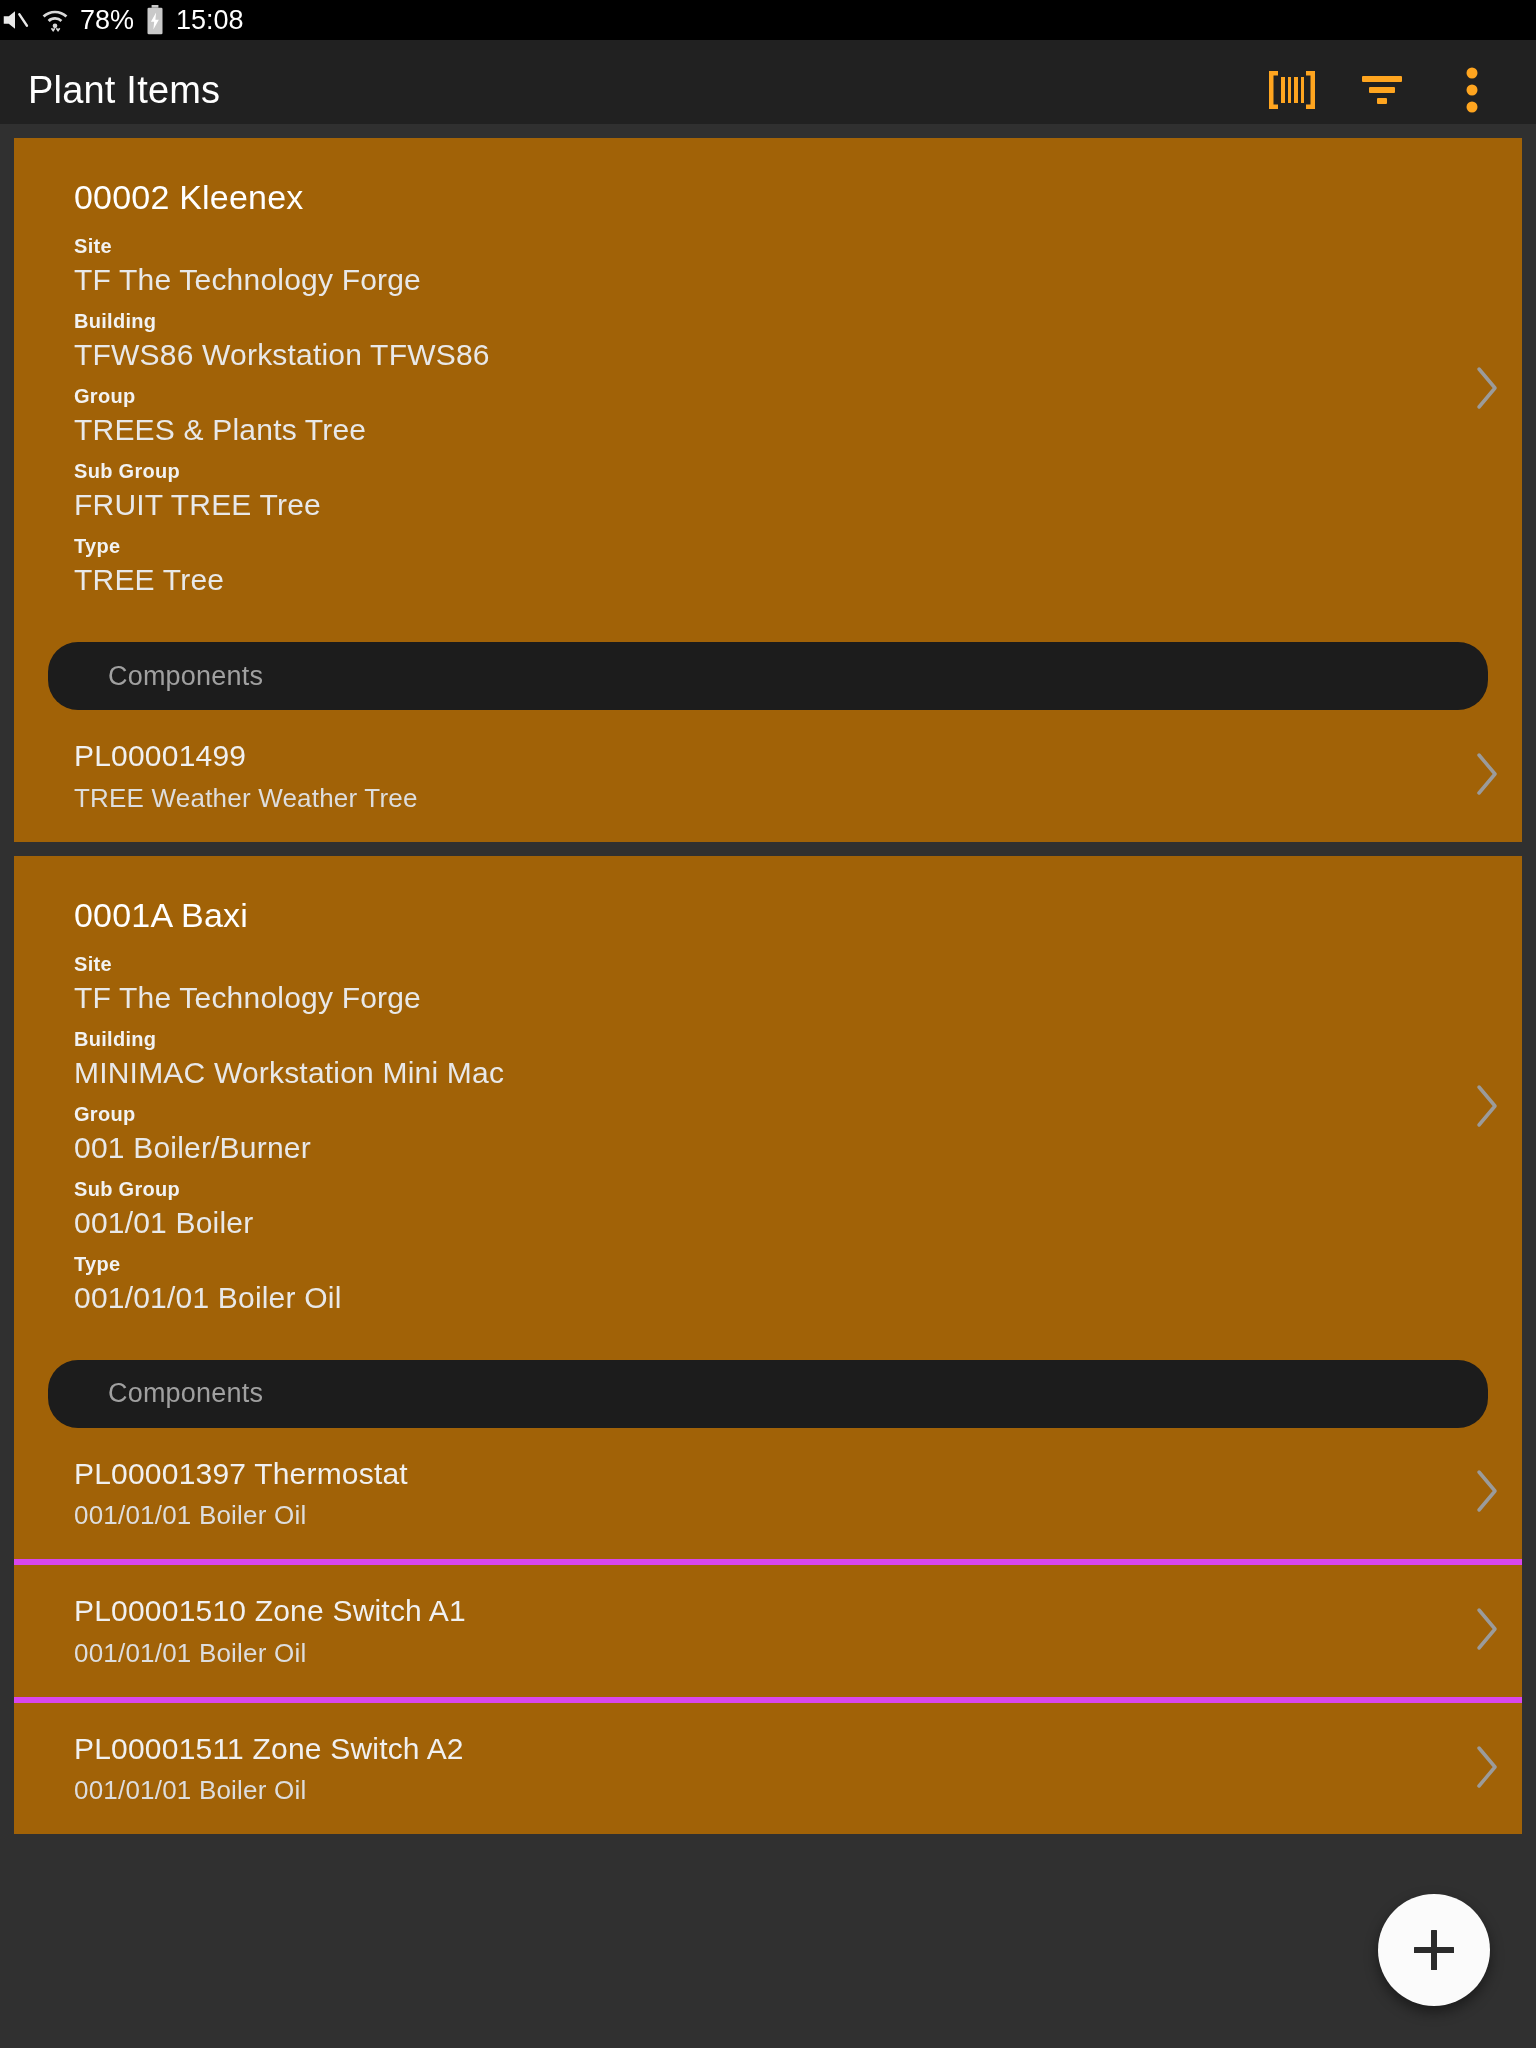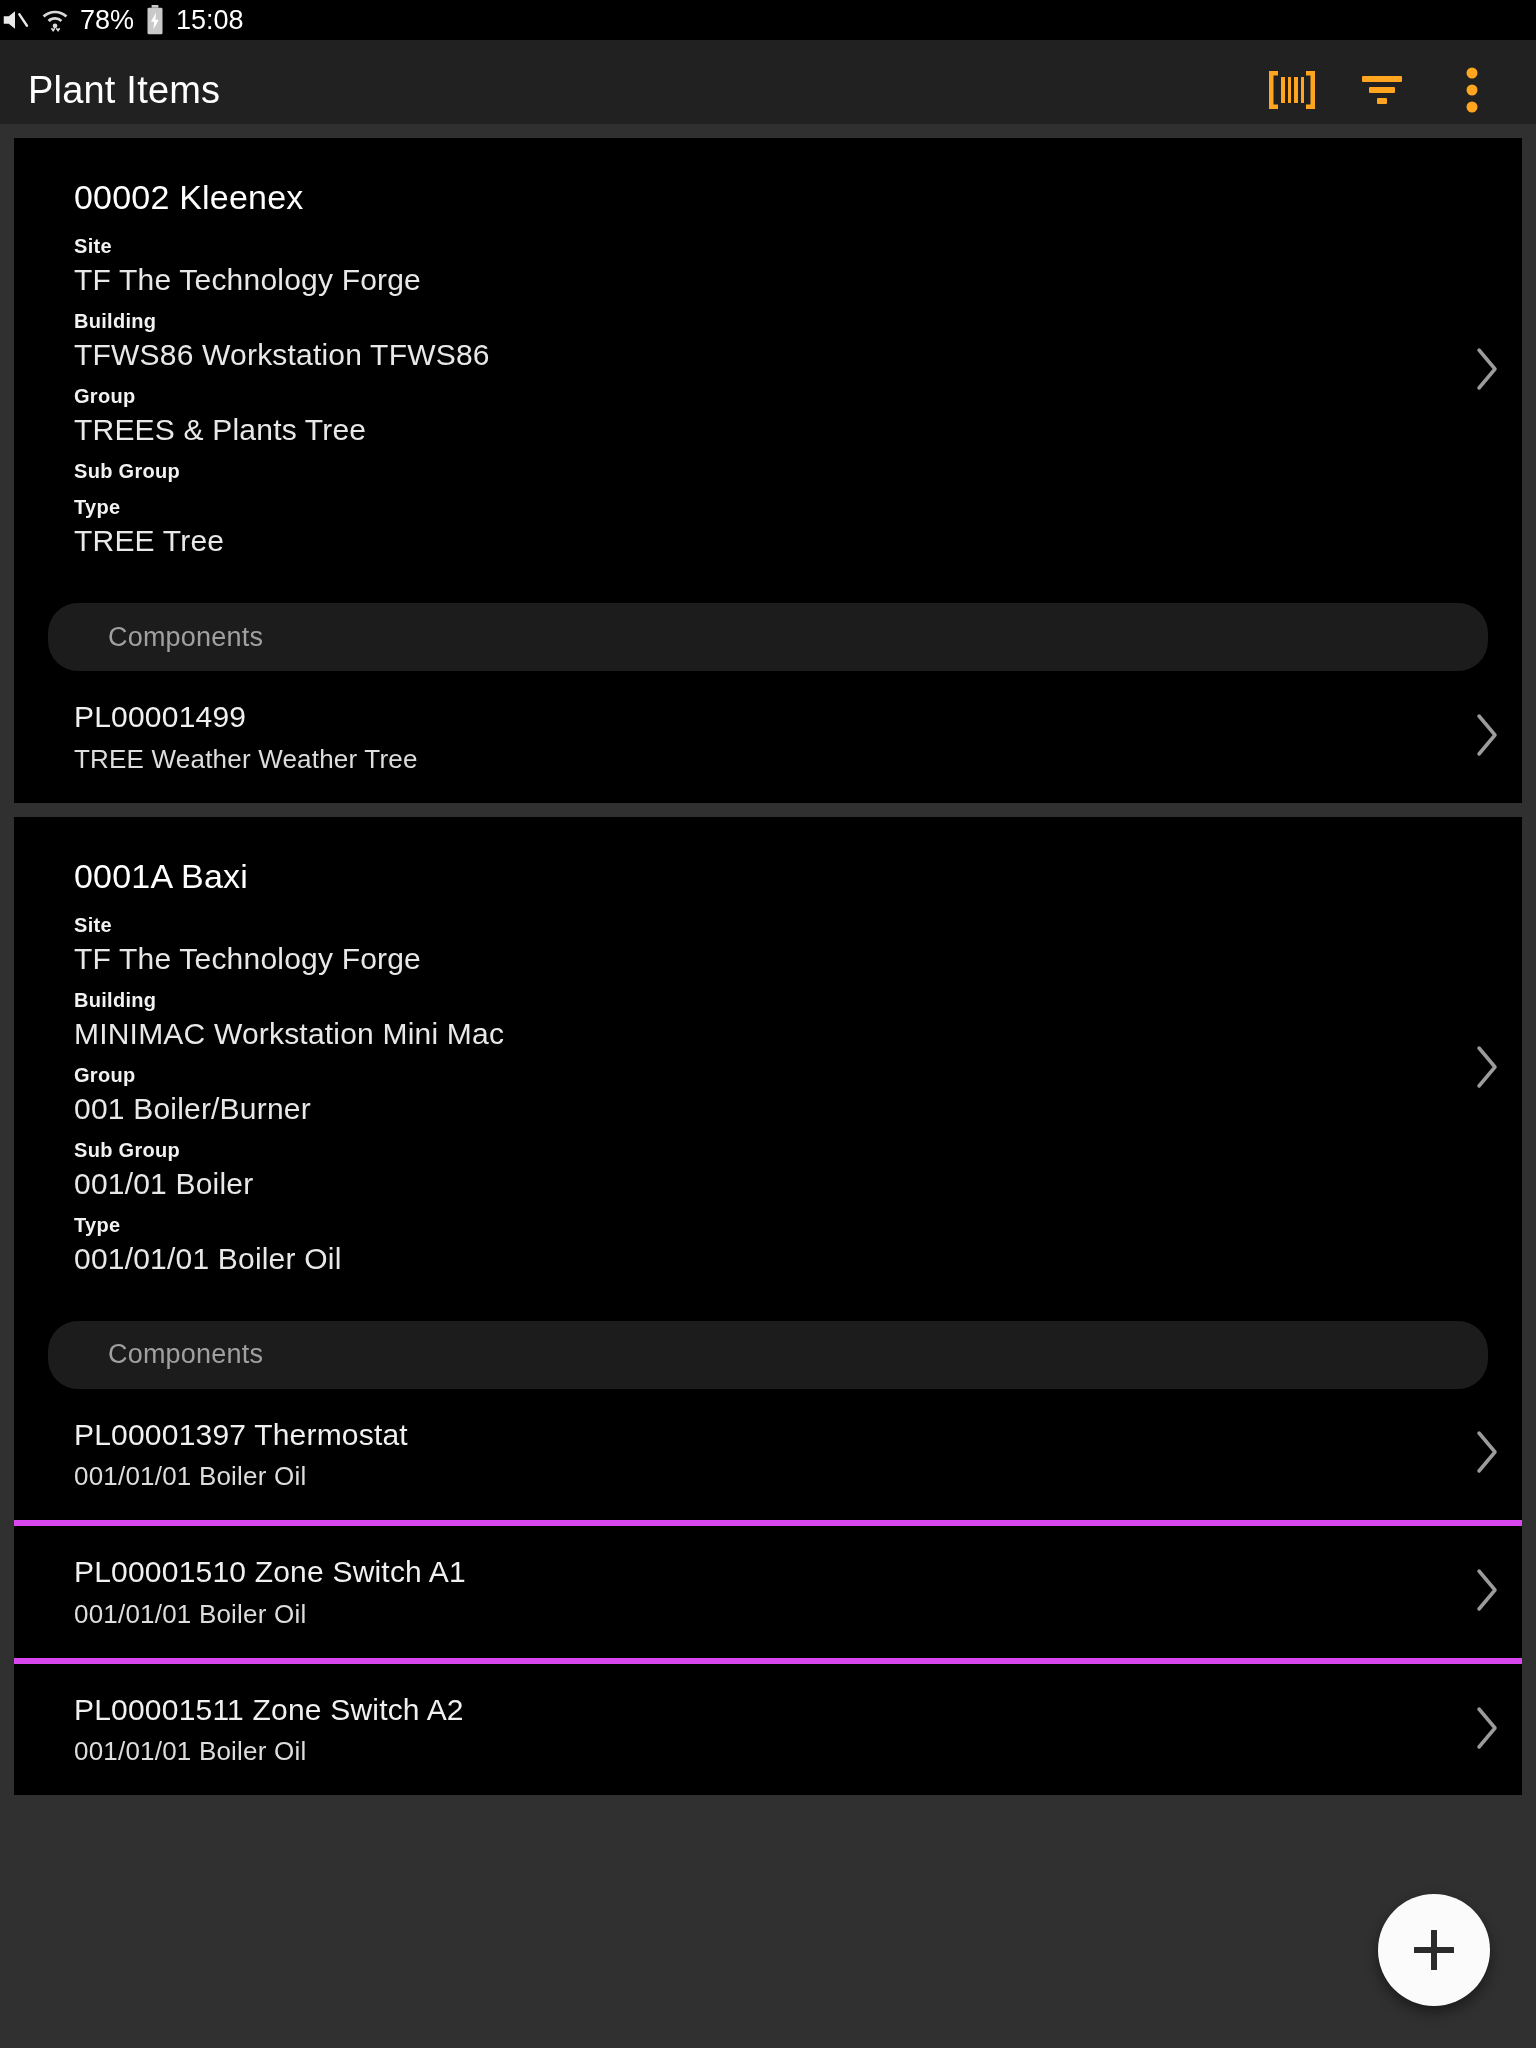--- a/index.html
+++ b/index.html
@@ -55,21 +55,21 @@
   
   .content {
     background: #303030;
     padding: 14px 14px 0 14px;
     height: calc(2048px - 40px - 84px);
     position: relative;
     overflow: hidden;
   }
 
   .card {
-    background: #000000;
+    background: #a16207;
     margin-bottom: 14px;
     position: relative;
   }
 
   .card-main {
     padding: 40px 44px 34px 60px;
     position: relative;
   }
 
   .card-title {
@@ -237,20 +237,21 @@
       <div class="field">
         <div class="field-label">Building</div>
         <div class="field-value">TFWS86 Workstation TFWS86</div>
       </div>
       <div class="field">
         <div class="field-label">Group</div>
         <div class="field-value">TREES &amp; Plants Tree</div>
       </div>
       <div class="field">
         <div class="field-label">Sub Group</div>
+        <div class="field-value">FRUIT TREE Tree</div>
       </div>
       <div class="field">
         <div class="field-label">Type</div>
         <div class="field-value">TREE Tree</div>
       </div>
 
       <span class="chevron-main">
         <svg width="26" height="44" viewBox="0 0 26 44">
           <path d="M5 3l16 19L5 41" stroke="#9b9b9b" stroke-width="3.5" fill="none" stroke-linecap="round" stroke-linejoin="round"></path>
         </svg>

